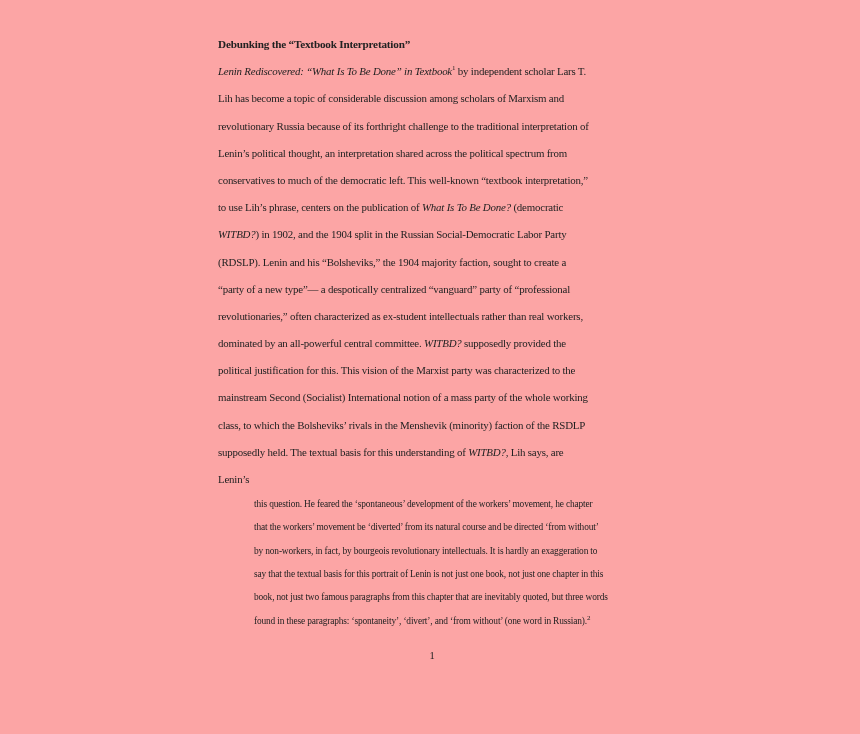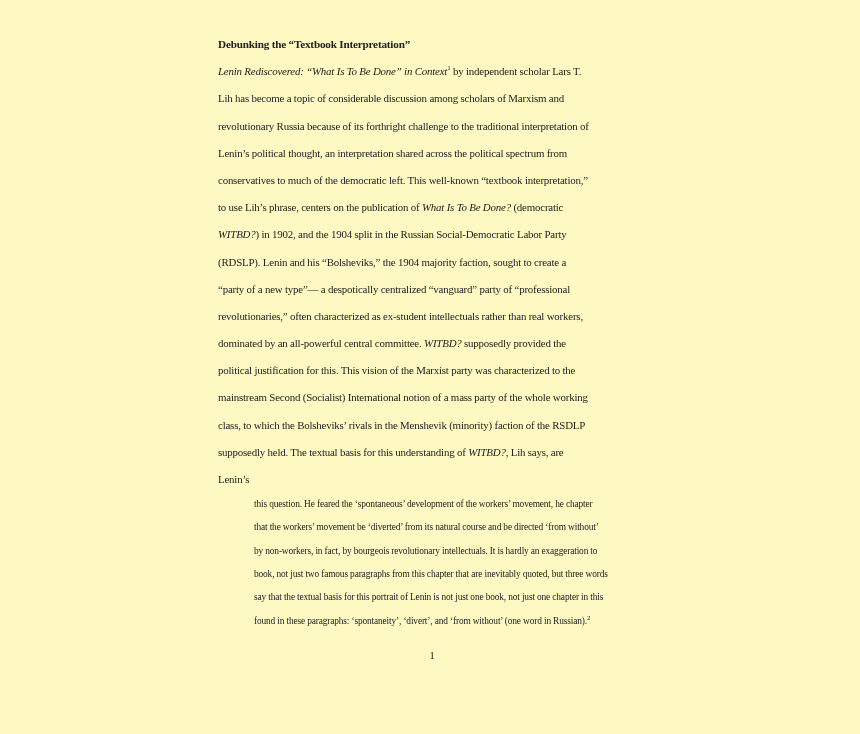--- a/index.html
+++ b/index.html
@@ -63,44 +63,44 @@
     text-align: center;
     font-size: 10.5px;
     line-height: 20px;
     
     padding-right: 12px;
   }
 </style>
 </head>
 <body>
 
-<div class="page" style="background: #fef9c3; color: rgb(34, 34, 34);">
+<div class="page" style="background: #fca5a5; color: rgb(34, 34, 34);">
   <div class="content">
     <div class="line title-line">Debunking the “Textbook Interpretation”</div>
     <div id="body-lines">
-        <div class="line"><span class="italic">Lenin Rediscovered: “What Is To Be Done” in Context</span><span class="sup">1</span><span> by independent scholar Lars T.</span></div>
+        <div class="line"><span class="italic">Lenin Rediscovered: “What Is To Be Done” in Textbook</span><span class="sup">1</span><span> by independent scholar Lars T.</span></div>
         <div class="line"><span>Lih has become a topic of considerable discussion among scholars of Marxism and</span></div>
         <div class="line"><span>revolutionary Russia because of its forthright challenge to the traditional interpretation of</span></div>
         <div class="line"><span>Lenin’s political thought, an interpretation shared across the political spectrum from</span></div>
         <div class="line"><span>conservatives to much of the democratic left. This well-known “textbook interpretation,”</span></div>
         <div class="line"><span>to use Lih’s phrase, centers on the publication of </span><span class="italic">What Is To Be Done?</span><span> (democratic</span></div>
         <div class="line"><span class="italic">WITBD?</span><span>) in 1902, and the 1904 split in the Russian Social-Democratic Labor Party</span></div>
         <div class="line"><span>(RDSLP). Lenin and his “Bolsheviks,” the 1904 majority faction, sought to create a</span></div>
         <div class="line"><span>“party of a new type”— a despotically centralized “vanguard” party of “professional</span></div>
         <div class="line"><span>revolutionaries,” often characterized as ex-student intellectuals rather than real workers,</span></div>
         <div class="line"><span>dominated by an all-powerful central committee. </span><span class="italic">WITBD?</span><span> supposedly provided the</span></div>
         <div class="line"><span>political justification for this. This vision of the Marxist party was characterized to the</span></div>
         <div class="line"><span>mainstream Second (Socialist) International notion of a mass party of the whole working</span></div>
         <div class="line"><span>class, to which the Bolsheviks’ rivals in the Menshevik (minority) faction of the RSDLP</span></div>
         <div class="line"><span>supposedly held. The textual basis for this understanding of </span><span class="italic">WITBD?</span><span>, Lih says, are</span></div>
         <div class="line"><span>Lenin’s</span></div>
       </div>
     <div id="quote-lines" class="quote">
         <div class="line"><span>this question. He feared the ‘spontaneous’ development of the workers’ movement, he chapter</span></div>
         <div class="line"><span>that the workers’ movement be ‘diverted’ from its natural course and be directed ‘from without’</span></div>
         <div class="line"><span>by non-workers, in fact, by bourgeois revolutionary intellectuals. It is hardly an exaggeration to</span></div>
+        <div class="line"><span>say that the textual basis for this portrait of Lenin is not just one book, not just one chapter in this</span></div>
         <div class="line"><span>book, not just two famous paragraphs from this chapter that are inevitably quoted, but three words</span></div>
-        <div class="line"><span>say that the textual basis for this portrait of Lenin is not just one book, not just one chapter in this</span></div>
         <div class="line"><span>found in these paragraphs: ‘spontaneity’, ‘divert’, and ‘from without’ (one word in Russian).</span><span class="sup">2</span></div>
       </div>
     <div class="page-number">1</div>
   </div>
 </div>
 
 </body></html>

